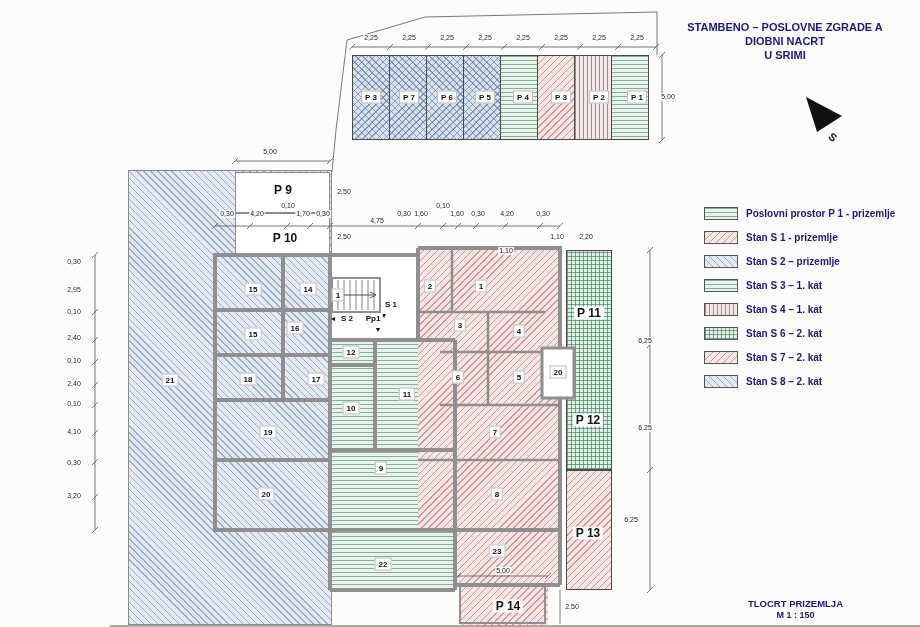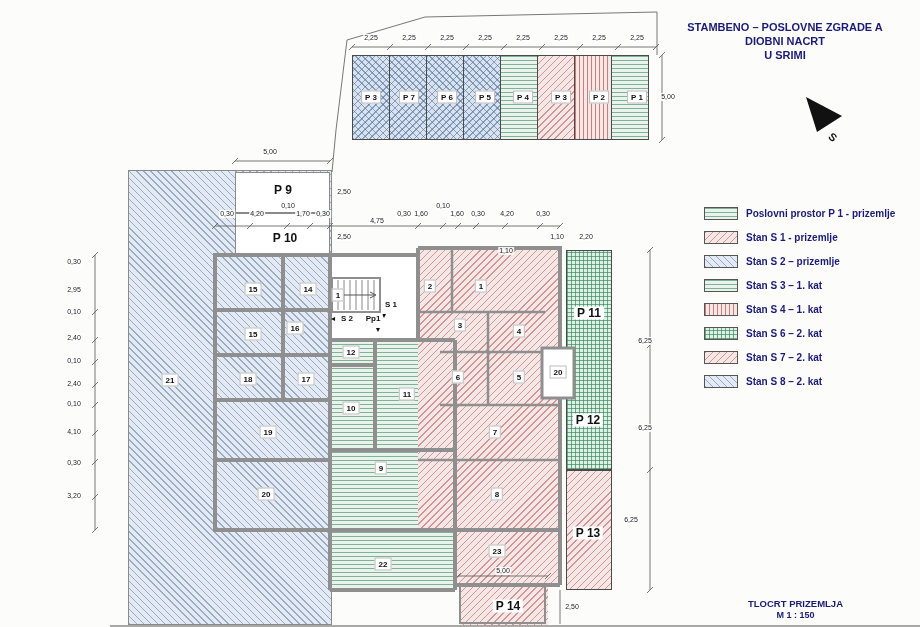--- a/index.html
+++ b/index.html
@@ -191,21 +191,21 @@
   <span class="chip area-chip" style="left:589px;top:313px">P 11</span>
   <span class="chip area-chip" style="left:588px;top:420px">P 12</span>
   <span class="chip area-chip" style="left:588px;top:533px">P 13</span>
   <span class="chip area-chip" style="left:508px;top:606px">P 14</span>
 
   <span class="chip" style="left:253px;top:289px">15</span>
   <span class="chip" style="left:308px;top:289px">14</span>
   <span class="chip" style="left:253px;top:334px">15</span>
   <span class="chip" style="left:295px;top:328px">16</span>
   <span class="chip" style="left:248px;top:379px">18</span>
-  <span class="chip" style="left:306px;top:379px">17</span>
+  <span class="chip" style="left:316px;top:379px">17</span>
   <span class="chip" style="left:268px;top:432px">19</span>
   <span class="chip" style="left:266px;top:494px">20</span>
   <span class="chip" style="left:170px;top:380px">21</span>
   <span class="chip" style="left:351px;top:352px">12</span>
   <span class="chip" style="left:351px;top:408px">10</span>
   <span class="chip" style="left:407px;top:394px">11</span>
   <span class="chip" style="left:381px;top:468px">9</span>
   <span class="chip" style="left:383px;top:564px">22</span>
   <span class="chip" style="left:430px;top:286px">2</span>
   <span class="chip" style="left:481px;top:286px">1</span>

